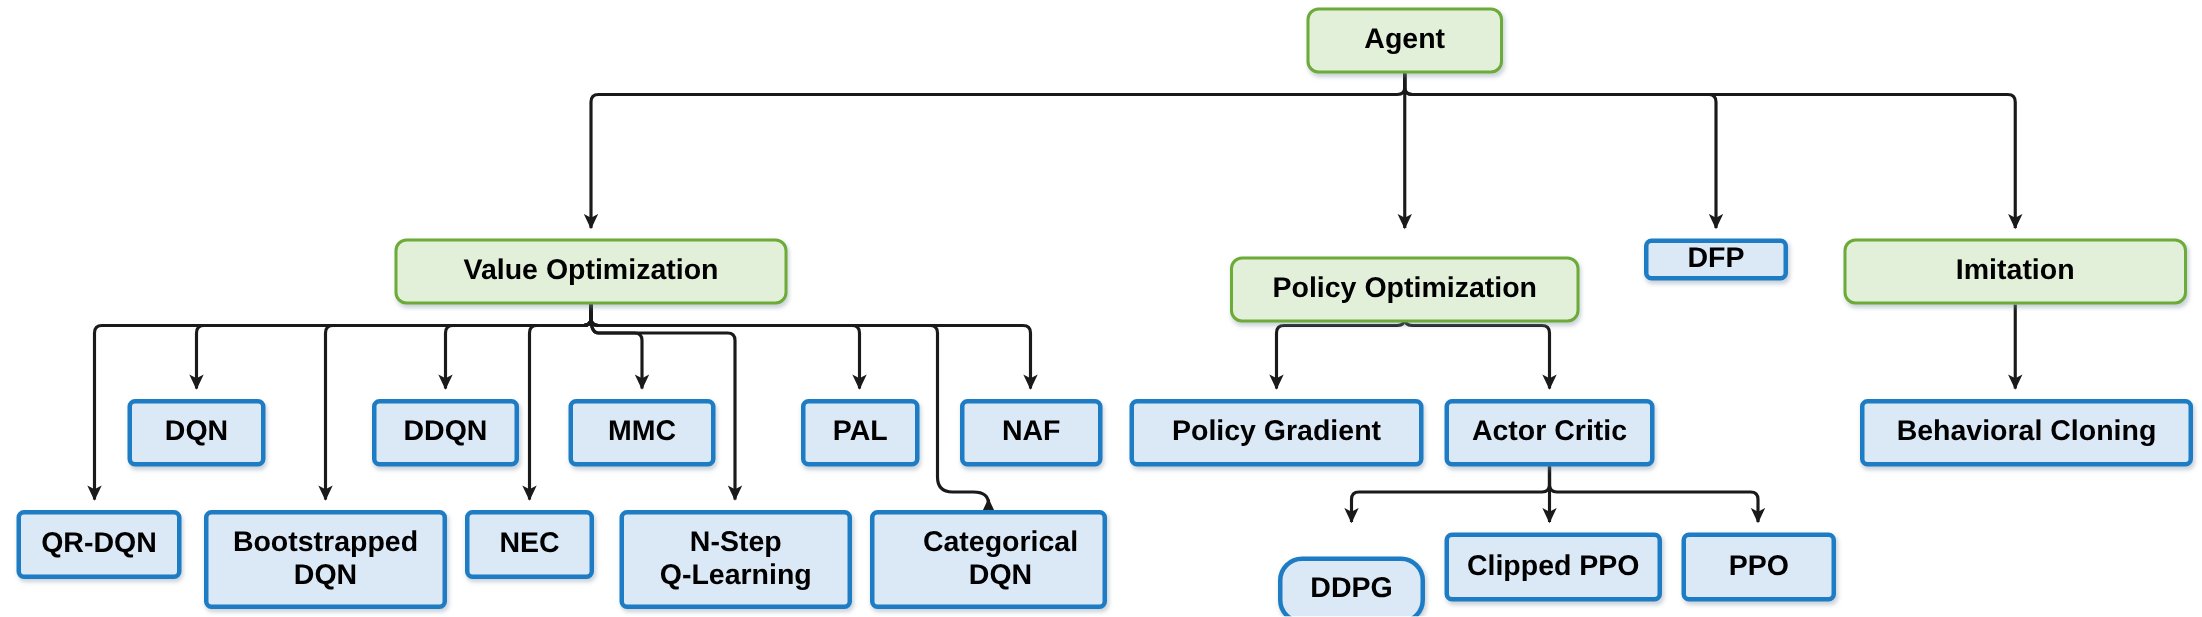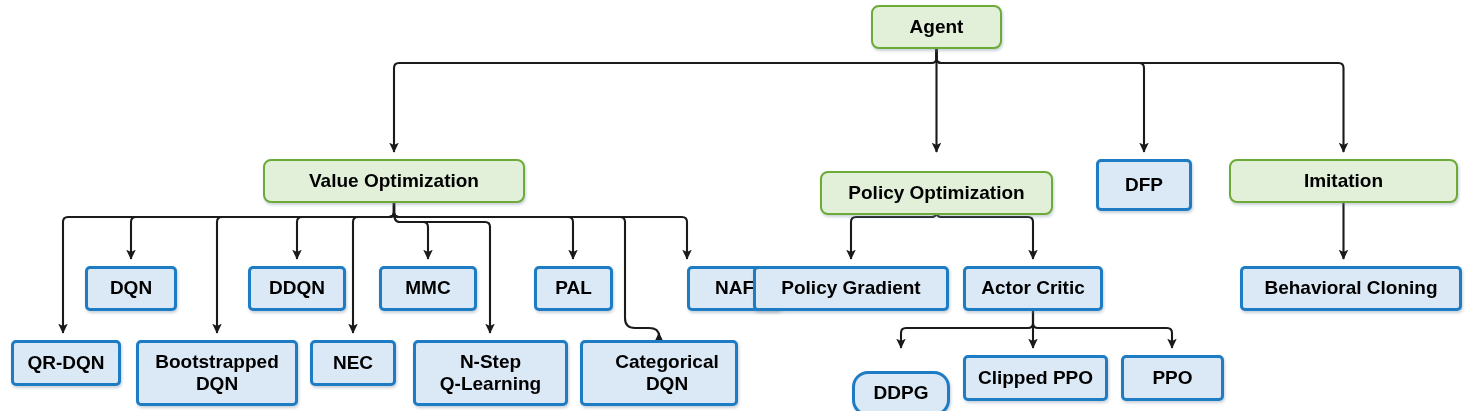--- a/index.html
+++ b/index.html
@@ -100,39 +100,39 @@
   <div id="nodes">
       <div class="node green" style="left: 871px; top: 5px; width: 131px; height: 44px; font-size: 19px;">
         <span class="lbl">Agent</span>
       </div>
       <div class="node green" style="left: 263px; top: 159px; width: 262px; height: 44px; font-size: 19px;">
         <span class="lbl">Value Optimization</span>
       </div>
       <div class="node green" style="left: 820px; top: 171px; width: 233px; height: 44px; font-size: 19px;">
         <span class="lbl">Policy Optimization</span>
       </div>
-      <div class="node blue" style="left: 1096px; top: 159px; width: 96px; height: 52px; font-size: 19px;">
+      <div class="node blue" style="left: 1096px; top: 159px; width: 96px; height: 28px; font-size: 19px;">
         <span class="lbl">DFP</span>
       </div>
       <div class="node green" style="left: 1229px; top: 159px; width: 229px; height: 44px; font-size: 19px;">
         <span class="lbl">Imitation</span>
       </div>
       <div class="node blue" style="left: 85px; top: 266px; width: 92px; height: 45px; font-size: 19px;">
         <span class="lbl">DQN</span>
       </div>
       <div class="node blue" style="left: 248px; top: 266px; width: 98px; height: 45px; font-size: 19px;">
         <span class="lbl">DDQN</span>
       </div>
       <div class="node blue" style="left: 379px; top: 266px; width: 98px; height: 45px; font-size: 19px;">
         <span class="lbl">MMC</span>
       </div>
       <div class="node blue" style="left: 534px; top: 266px; width: 79px; height: 45px; font-size: 19px;">
         <span class="lbl">PAL</span>
       </div>
-      <div class="node blue" style="left: 640px; top: 266px; width: 95px; height: 45px; font-size: 19px; margin-left: 47px;">
+      <div class="node blue" style="left: 640px; top: 266px; width: 95px; height: 45px; font-size: 19px;">
         <span class="lbl">NAF</span>
       </div>
       <div class="node blue" style="left: 11px; top: 340px; width: 110px; height: 46px; font-size: 19px;">
         <span class="lbl">QR-DQN</span>
       </div>
       <div class="node blue" style="left: 136px; top: 340px; width: 162px; height: 66px; font-size: 19px;">
         <span class="lbl">Bootstrapped
 DQN</span>
       </div>
       <div class="node blue" style="left: 310px; top: 340px; width: 86px; height: 46px; font-size: 19px;">

